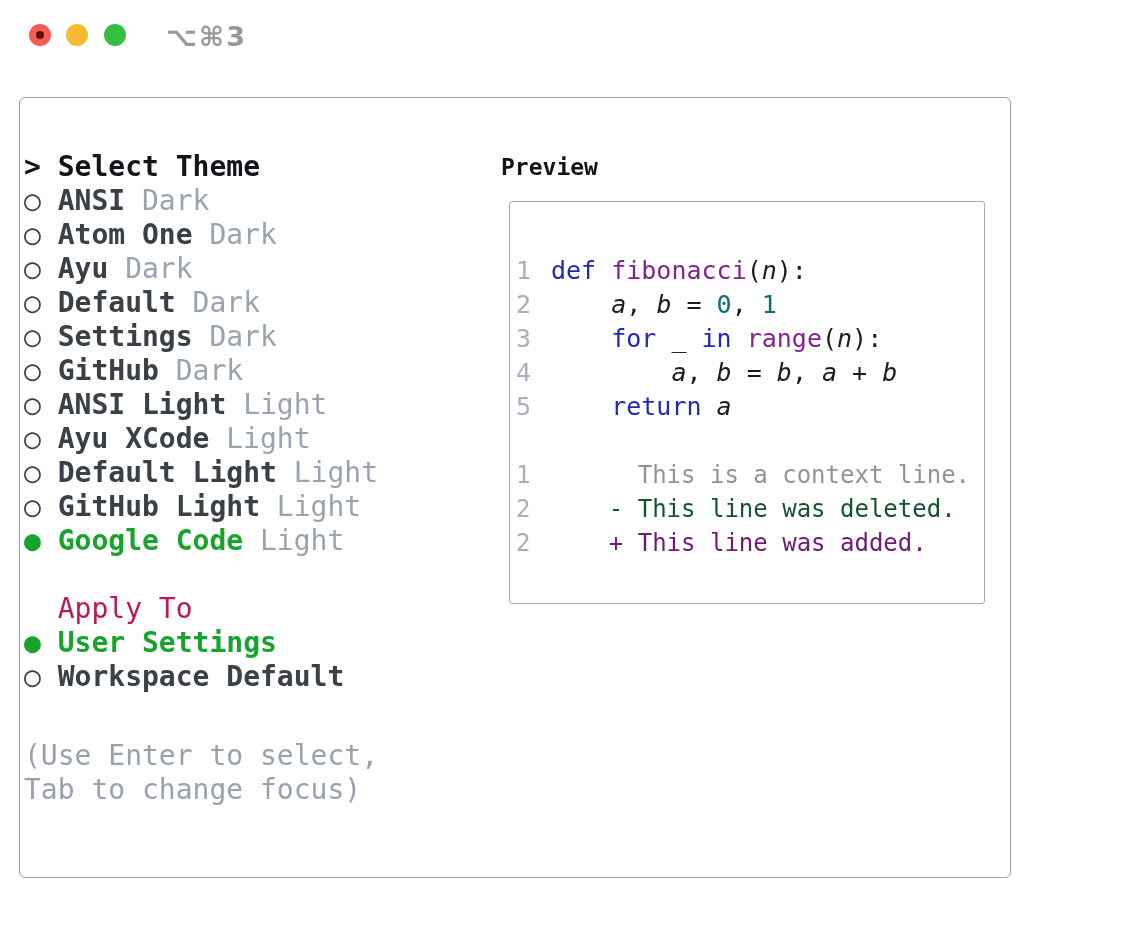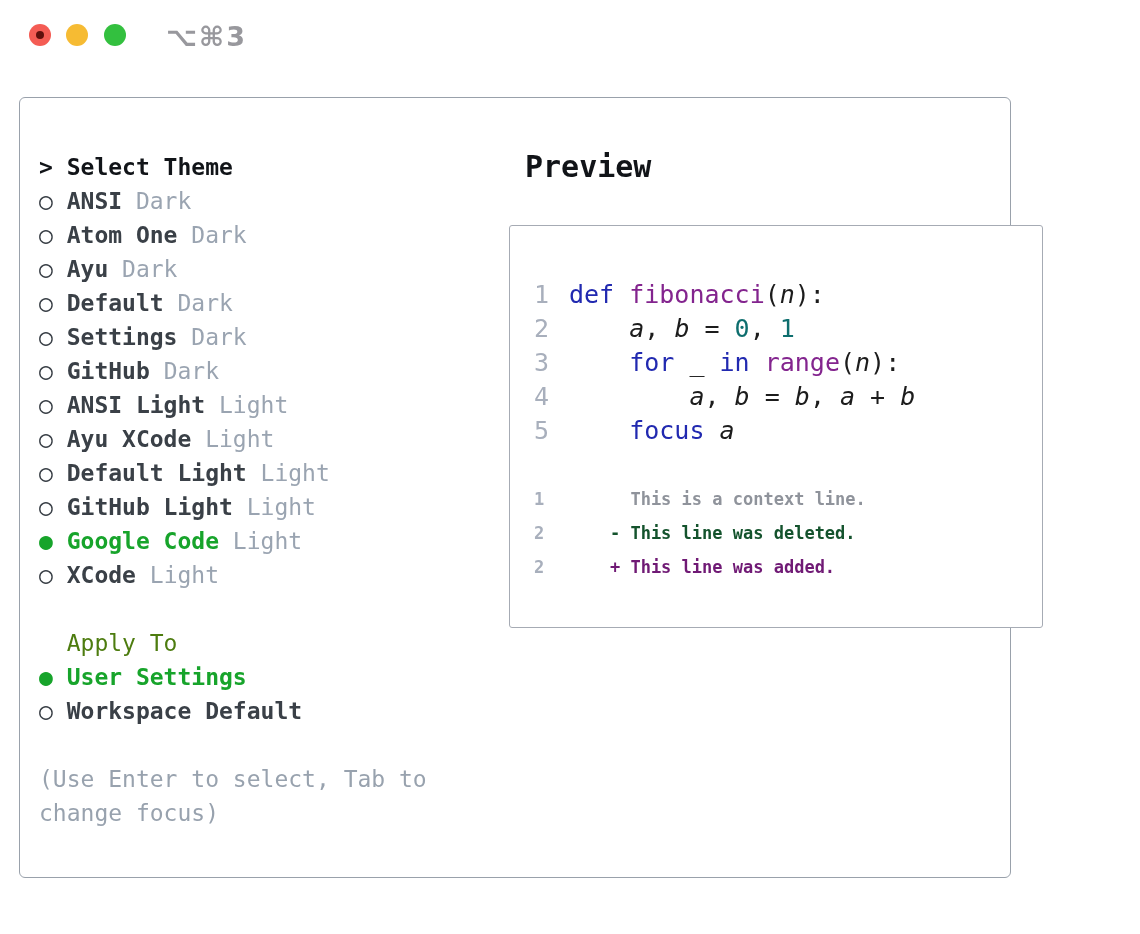--- a/index.html
+++ b/index.html
@@ -12,37 +12,37 @@
   .light-red{left:29px;background:#f45c54;}
   .light-red .dot{position:absolute;left:7px;top:7px;width:8px;height:8px;border-radius:50%;background:#5f100c;}
   .light-yellow{left:66px;background:#f6bb33;}
   .light-green{left:104px;background:#33c03f;}
   .shortcut{position:absolute;left:166px;top:21px;font-size:27px;font-weight:bold;color:#98989d;letter-spacing:2px;font-family:"DejaVu Sans","Liberation Sans",sans-serif;}
 
   
   .panel{position:absolute;left:19px;top:97px;width:992px;height:781px;border:1.5px solid #99a1ab;border-radius:6px;box-sizing:border-box;background:#fff;}
 
   
-  .left-col{position:absolute;left:19px;top:52px;font-size:23px;line-height:34px;color:#3a4047;}
+  .left-col{position:absolute;left:4px;top:52px;font-size:28px;line-height:34px;color:#3a4047;}
   .row{white-space:pre;}
   .marker{display:inline-block;width:2ch;color:#3a4047;}
   .header-row{font-weight:bold;color:#111418;}
   .header-row .marker{color:#111418;font-weight:bold;}
   .name{color:#3a4047;font-weight:bold;}
   .variant{color:#9aa4b1;margin-left:1ch;text-align:right;}
   .sel{color:#17a42b !important;}
-  .apply-header{margin-top:34px;color:#4d7c0f;}
-  .hint{margin-top:34px;width:420px;color:#98a2ae;white-space:normal;}
+  .apply-header{margin-top:34px;color:#be185d;}
+  .hint{margin-top:45px;width:420px;color:#98a2ae;white-space:normal;}
 
   
-  .preview-title{position:absolute;left:505px;top:52px;font-size:30px;line-height:34px;font-weight:bold;color:#111418;}
-  .preview-box{position:absolute;left:489px;top:103px;width:534px;height:403px;box-sizing:border-box;border:1.5px solid #a6abb4;border-radius:3px;padding:52px 0 0 24px;background:#fff;overflow:hidden;margin-top:24px;}
+  .preview-title{position:absolute;left:481px;top:52px;font-size:23px;line-height:34px;font-weight:bold;color:#111418;}
+  .preview-box{position:absolute;left:489px;top:103px;width:476px;height:403px;box-sizing:border-box;border:1.5px solid #a6abb4;border-radius:3px;padding:52px 0 0 6px;background:#fff;overflow:hidden;}
   .code-line{white-space:pre;line-height:34px;height:34px;}
   .code-line.py{font-size:25px;}
-  .code-line.diff{font-size:17px;font-weight:bold;}
+  .code-line.diff{font-size:24px;}
   .lineno{display:inline-block;width:35px;color:#a8afbc;}
   .kw{color:#2129b0;}
   .fn{color:#83248e;}
   .lit{color:#0e6e6e;}
   .pln{color:#1c1c1c;}
   .var{color:#1c1c1c;font-style:italic;}
   .ctx{color:#8f939b;}
   .del{color:#14532d;}
   .add{color:#701a75;}
 </style>
@@ -69,39 +69,38 @@
           <div class="row"><span class="marker">○</span><span class="name">Atom One</span><span class="variant">Dark</span></div>
           <div class="row"><span class="marker">○</span><span class="name">Ayu</span><span class="variant">Dark</span></div>
           <div class="row"><span class="marker">○</span><span class="name">Default</span><span class="variant">Dark</span></div>
           <div class="row"><span class="marker">○</span><span class="name">Settings</span><span class="variant">Dark</span></div>
           <div class="row"><span class="marker">○</span><span class="name">GitHub</span><span class="variant">Dark</span></div>
           <div class="row"><span class="marker">○</span><span class="name">ANSI Light</span><span class="variant">Light</span></div>
           <div class="row"><span class="marker">○</span><span class="name">Ayu XCode</span><span class="variant">Light</span></div>
           <div class="row"><span class="marker">○</span><span class="name">Default Light</span><span class="variant">Light</span></div>
           <div class="row"><span class="marker">○</span><span class="name">GitHub Light</span><span class="variant">Light</span></div>
           <div class="row"><span class="marker sel">●</span><span class="name sel">Google Code</span><span class="variant">Light</span></div>
-          <div class="row"><span class="marker">○</span><span class="name">XCode</span><span class="variant">Light</span></div>
         </div>
 
       <div class="row apply-header"><span class="marker"></span><span>Apply To</span></div>
       <div id="apply-items">
           <div class="row"><span class="marker sel">●</span><span class="name sel">User Settings</span></div>
           <div class="row"><span class="marker">○</span><span class="name">Workspace Default</span></div>
         </div>
 
       <div class="hint">(Use Enter to select, Tab to change focus)</div>
     </div>
 
     <div class="preview-title">Preview</div>
     <div class="preview-box" id="preview-box">
         <div class="code-line py"><span class="lineno">1</span><span class="kw">def</span><span class="pln"> </span><span class="fn">fibonacci</span><span class="pln">(</span><span class="var">n</span><span class="pln">):</span></div>
         <div class="code-line py"><span class="lineno">2</span><span class="pln">    </span><span class="var">a</span><span class="pln">, </span><span class="var">b</span><span class="pln"> = </span><span class="lit">0</span><span class="pln">, </span><span class="lit">1</span></div>
         <div class="code-line py"><span class="lineno">3</span><span class="pln">    </span><span class="kw">for</span><span class="pln"> _ </span><span class="kw">in</span><span class="pln"> </span><span class="fn">range</span><span class="pln">(</span><span class="var">n</span><span class="pln">):</span></div>
         <div class="code-line py"><span class="lineno">4</span><span class="pln">        </span><span class="var">a</span><span class="pln">, </span><span class="var">b</span><span class="pln"> = </span><span class="var">b</span><span class="pln">, </span><span class="var">a</span><span class="pln"> + </span><span class="var">b</span></div>
-        <div class="code-line py"><span class="lineno">5</span><span class="pln">    </span><span class="kw">focus</span><span class="pln"> </span><span class="var">a</span></div>
+        <div class="code-line py"><span class="lineno">5</span><span class="pln">    </span><span class="kw">return</span><span class="pln"> </span><span class="var">a</span></div>
         <div class="code-line py"><span class="lineno"></span></div>
         <div class="code-line diff"><span class="lineno">1</span><span class="ctx">      This is a context line.</span></div>
         <div class="code-line diff"><span class="lineno">2</span><span class="del">    - This line was deleted.</span></div>
         <div class="code-line diff"><span class="lineno">2</span><span class="add">    + This line was added.</span></div>
       </div>
 
   </div>
 </div>
 
 </body></html>

